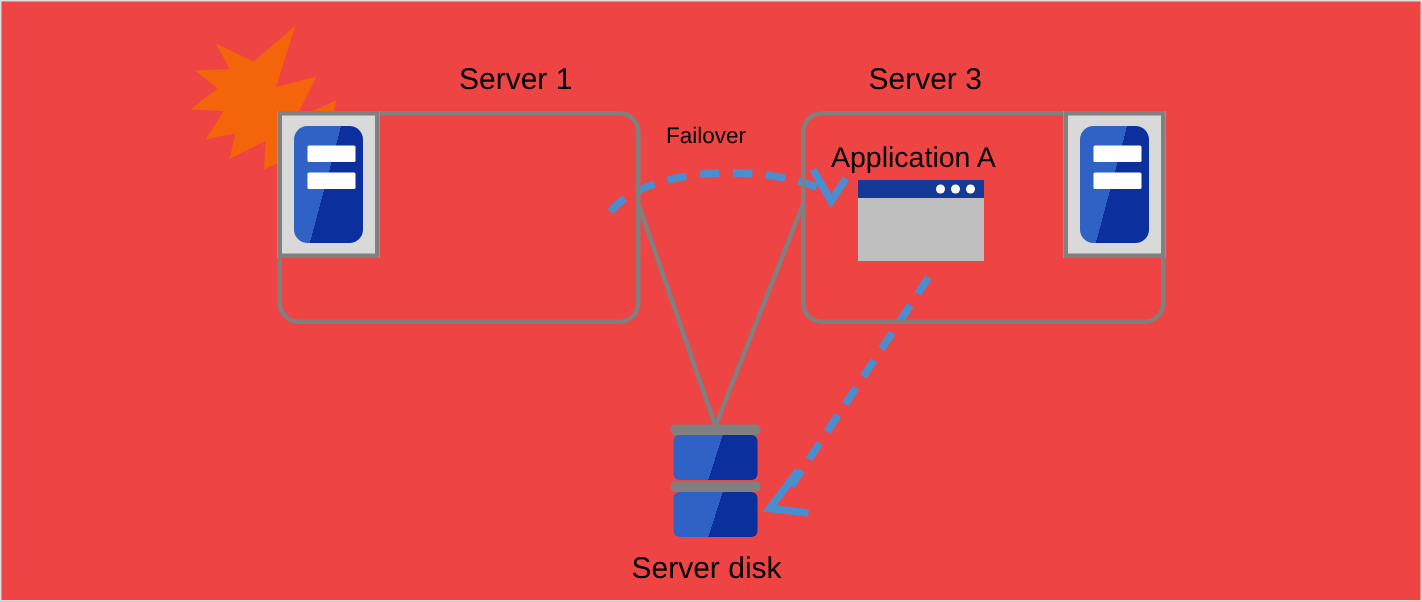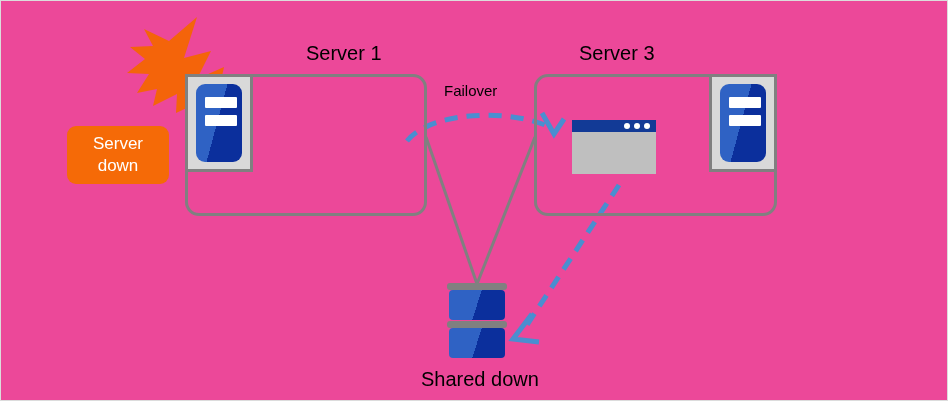--- a/index.html
+++ b/index.html
@@ -7,21 +7,21 @@
     padding: 0;
     background: #ffffff;
   }
   body {
     font-family: "Liberation Sans", sans-serif;
   }
   #canvas {
     position: relative;
     width: 948px;
     height: 401px;
-    background: #ec4899;
+    background: #ef4444;
     border: 1px solid #dcdcdc;
     box-sizing: border-box;
     overflow: hidden;
   }
   #svg-layer {
     position: absolute;
     left: 0;
     top: 0;
     width: 948px;
     height: 401px;
@@ -189,31 +189,28 @@
 
   <div class="server-box" id="server1-box"></div>
 
   <div class="server-icon" id="server1-icon">
     <div class="server-icon-body">
       <div class="server-icon-bar b1"></div>
       <div class="server-icon-bar b2"></div>
     </div>
   </div>
 
-  <div id="server-down-badge">
-    <span>Server</span>
-    <span>down</span>
-  </div>
 
   <div class="label" id="failover-label">Failover</div>
 
   <div class="label title-label" id="server2-title">Server 3</div>
 
   <div class="server-box" id="server2-box"></div>
 
+  <div class="label" id="app-label">Application A</div>
 
   <div id="app-window">
     <div id="app-window-titlebar">
       <span class="win-dot d1"></span>
       <span class="win-dot d2"></span>
       <span class="win-dot d3"></span>
     </div>
   </div>
 
   <div class="server-icon" id="server2-icon">
@@ -223,15 +220,15 @@
     </div>
   </div>
 
   <div id="shared-disk">
     <div class="disk-bar top"></div>
     <div class="disk-block upper"></div>
     <div class="disk-bar mid"></div>
     <div class="disk-block lower"></div>
   </div>
 
-  <div class="label" id="shareddisk-label">Shared down</div>
+  <div class="label" id="shareddisk-label">Server disk</div>
 
 </div>
 
 </body></html>

